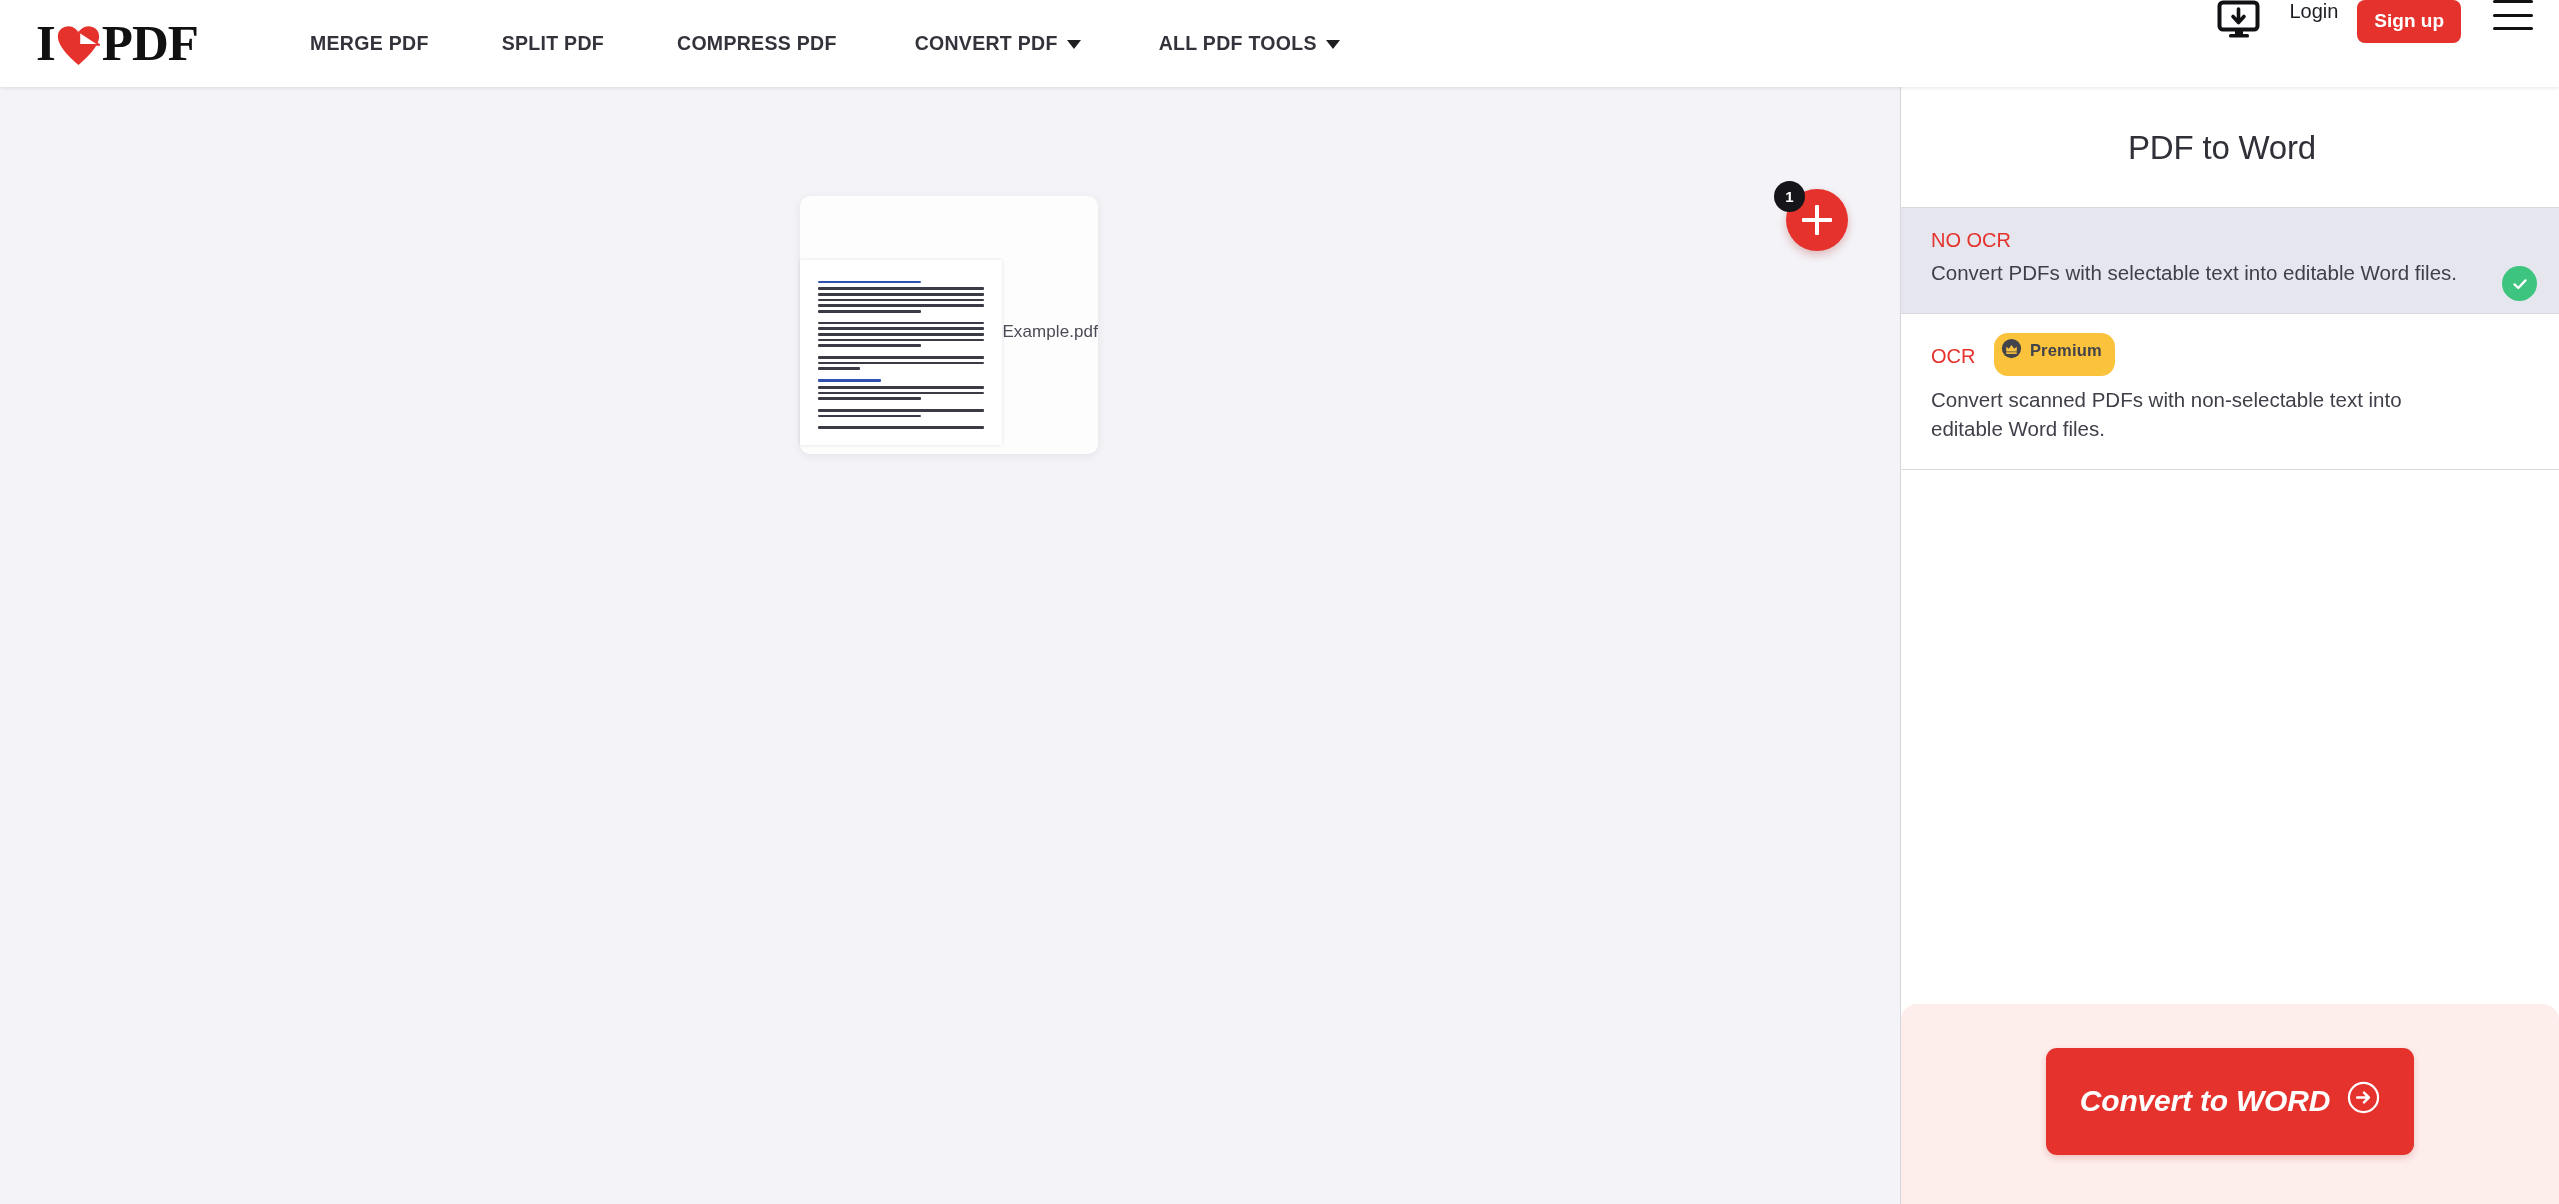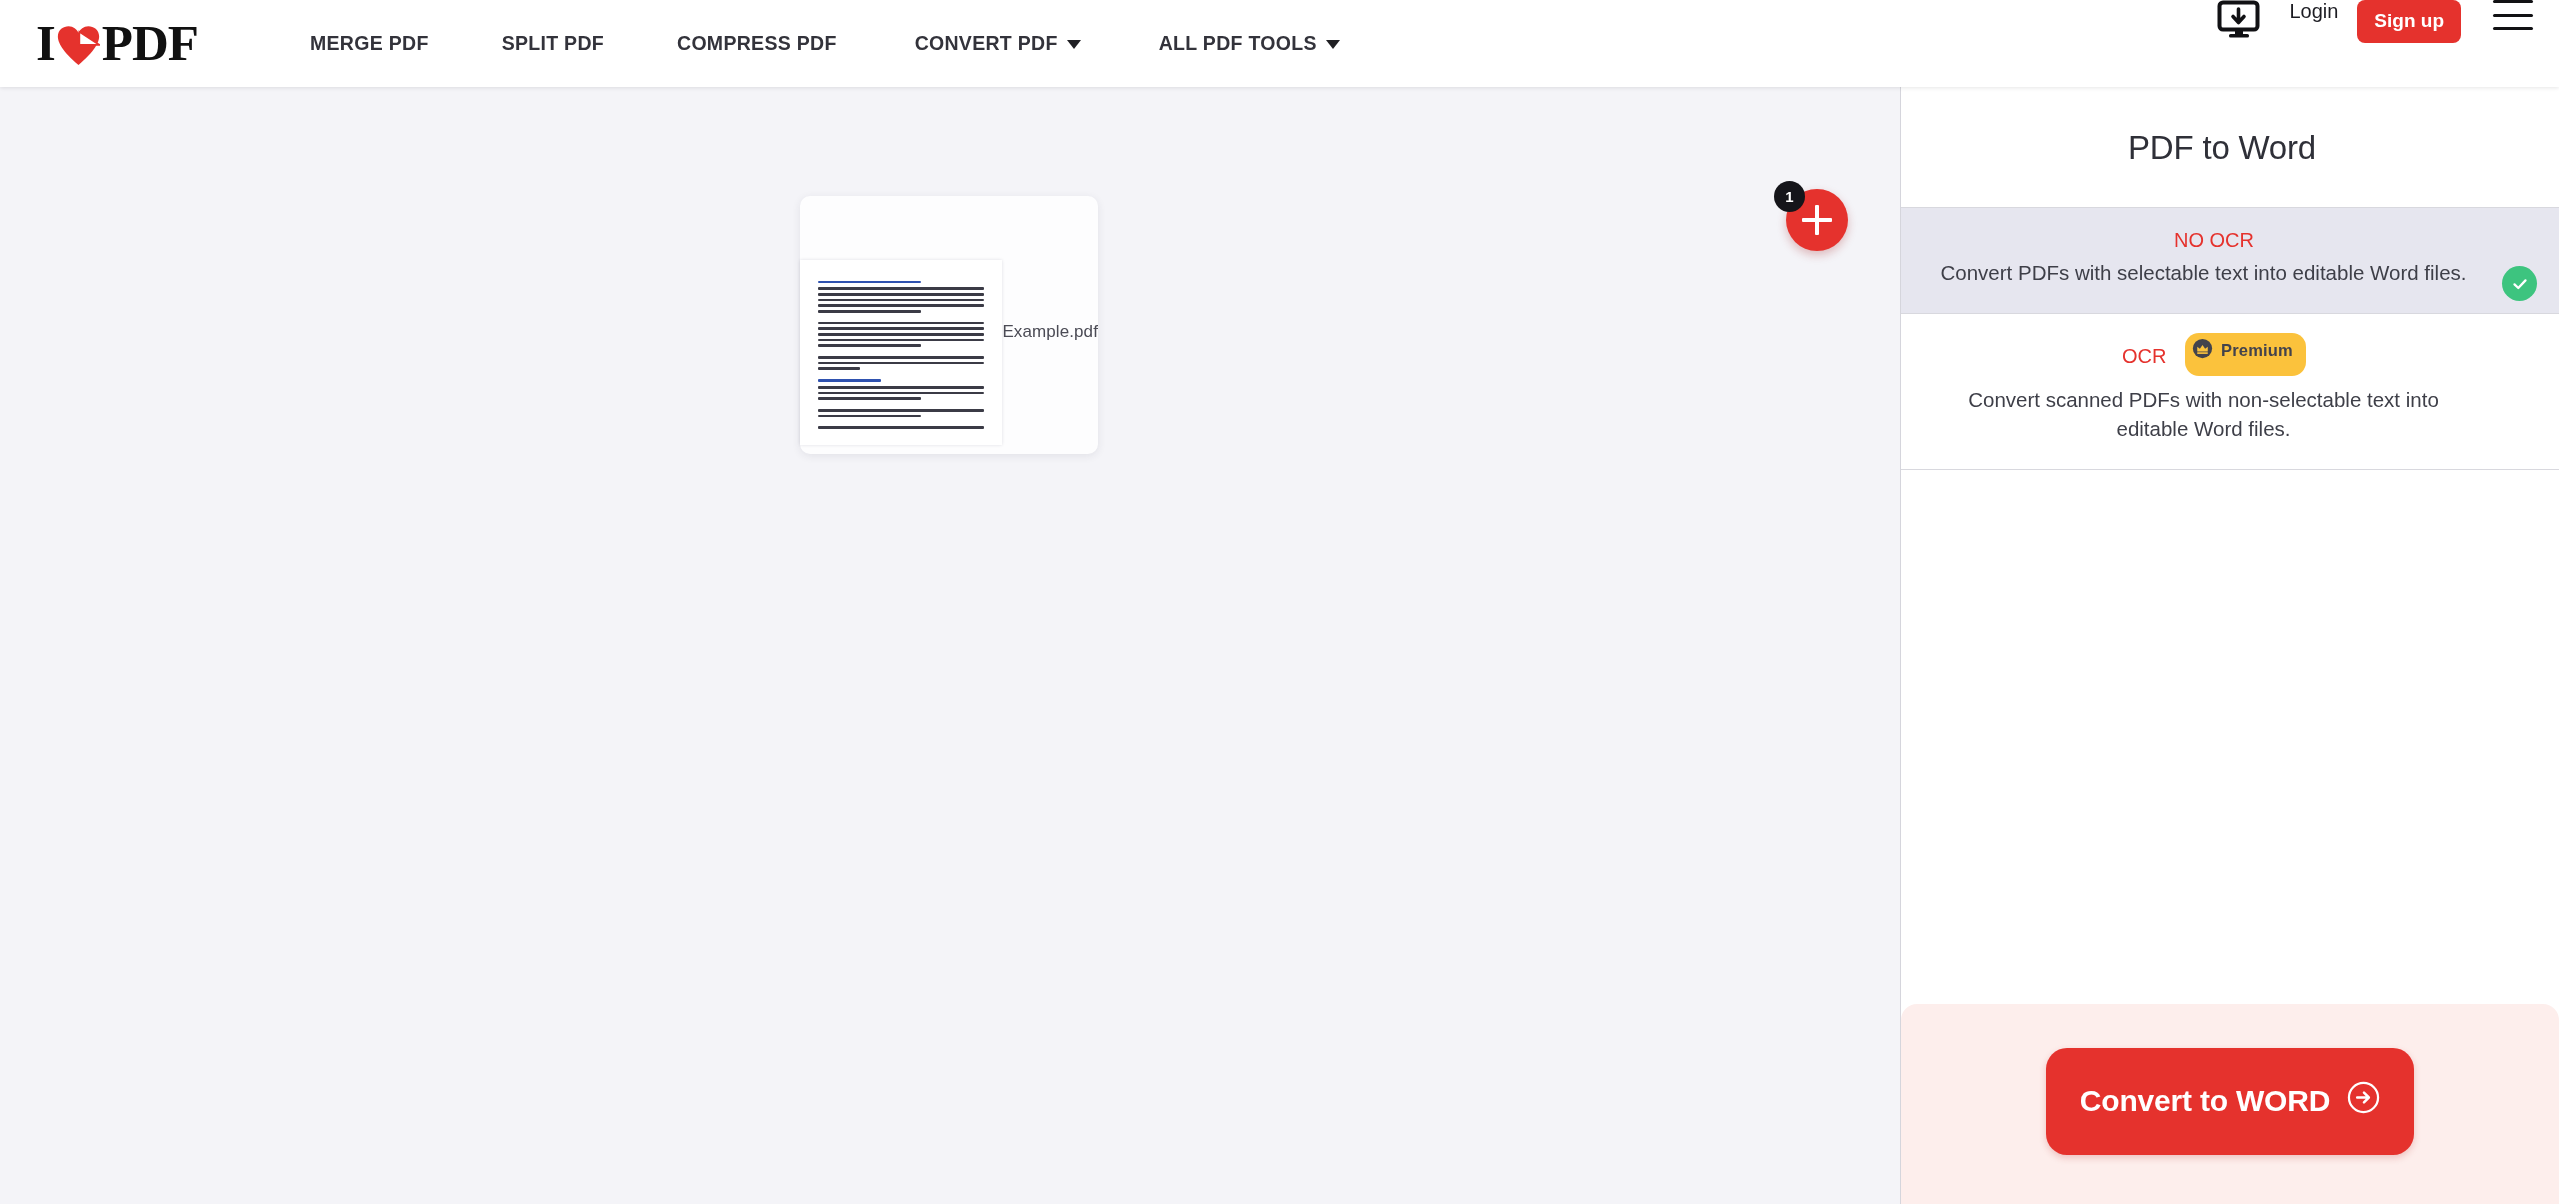--- a/index.html
+++ b/index.html
@@ -174,21 +174,20 @@
     font-weight: normal;
     color: #2f3038;
     padding: 42px 16px 40px 0;
     letter-spacing: -0.2px;
   }
   .opt {
     position: relative;
     border-top: 1px solid #d8d8de;
     padding: 21px 62px 25px 30px;
     cursor: pointer;
-    text-align: center;
   }
   .opt.selected { background: #e6e6ef; }
   .opt-label {
     font-size: 20px;
     color: #e5322d;
     line-height: 1.1;
     display: inline-block;
     vertical-align: middle;
   }
   .opt-desc {
@@ -229,27 +228,28 @@
     background: #fdeeec;
     border-radius: 16px 16px 0 0;
     display: flex; align-items: center; justify-content: center;
     padding-bottom: 6px;
   }
   .convert-btn {
     width: 368px; height: 107px;
     background: #e5322d;
     color: #ffffff;
     border: none;
-    border-radius: 21px;
+    border-radius: 11px;
     font-size: 30px;
     font-weight: bold;
     cursor: pointer;
     display: flex; align-items: center; justify-content: center; gap: 17px;
     box-shadow: 0 3px 7px rgba(180,40,35,0.22);
     letter-spacing: -0.2px;
+    font-style: italic;
   }
 </style>
 </head>
 <body>
 
 <div class="header">
 
   <div class="logo">
     <span class="logo-text">I</span>
     <span class="logo-heart">

